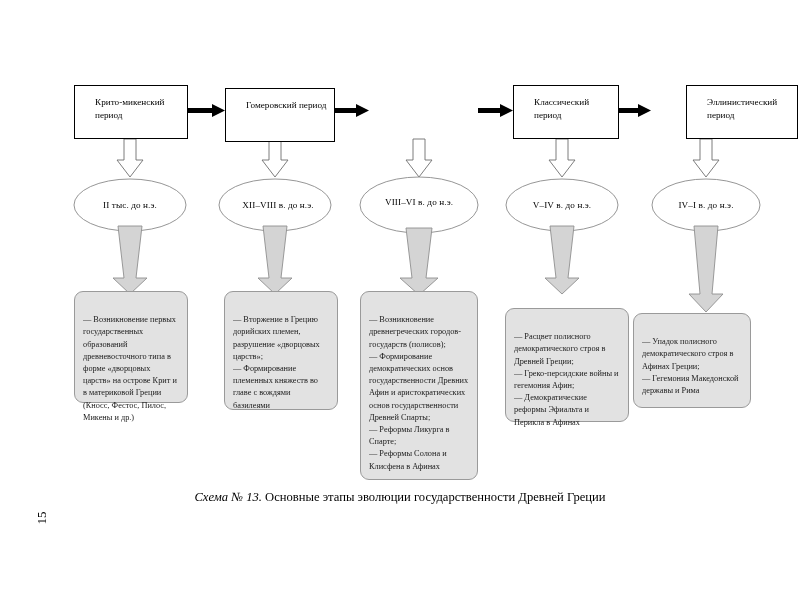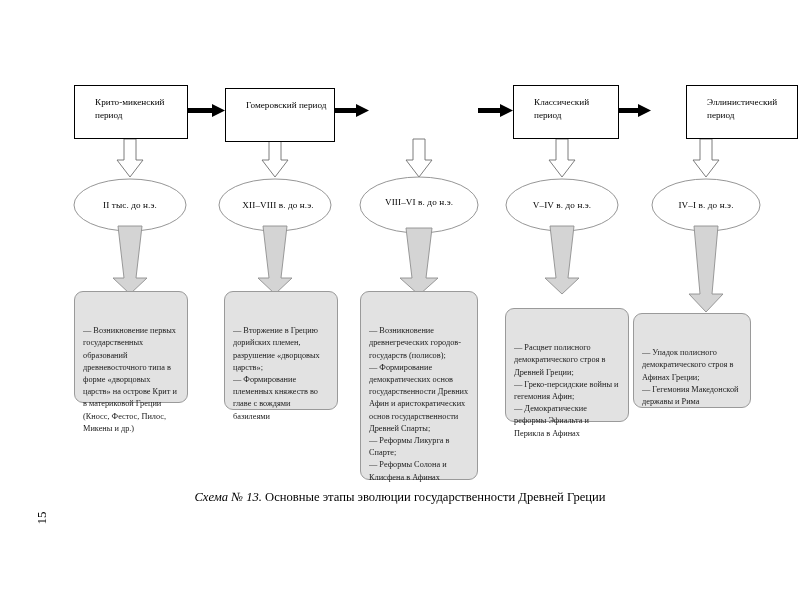--- a/index.html
+++ b/index.html
@@ -55,21 +55,21 @@
 
   
   .content-box {
     position: absolute;
     box-sizing: border-box;
     border: 1px solid #9a9a9a;
     border-radius: 9px;
     background: #e2e2e2;
     font-size: 8.3px;
     line-height: 12.2px;
-    padding: 21px 8px 8px 8px;
+    padding: 10px 8px 8px 8px;
     text-align: left;
     white-space: pre-line;
     color: #1a1a1a;
   }
 
   
   #caption {
     position: absolute;
     left: 0;
     top: 489px;

